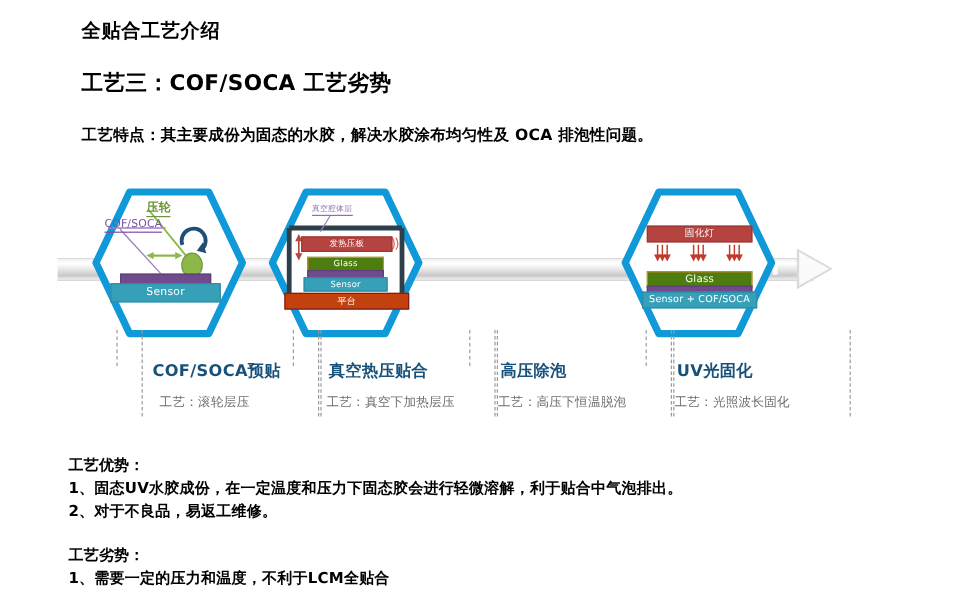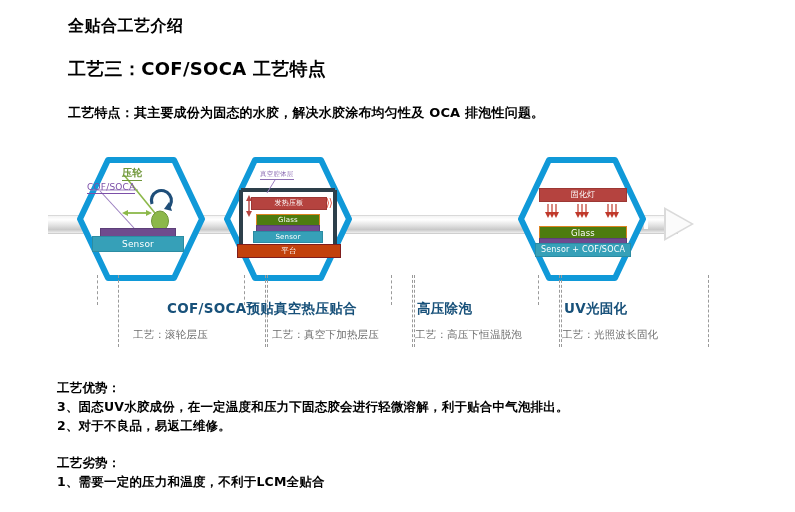--- a/index.html
+++ b/index.html
@@ -183,21 +183,21 @@
     letter-spacing: .2px;
   }
   .block.adv { top: 378px; }
   .block.dis { top: 453px; }
   .block div { white-space: nowrap; }
 </style>
 </head>
 <body>
 
 <div class="page-title">全贴合工艺介绍</div>
-<div class="sub-title">工艺三：COF/SOCA 工艺特点</div>
+<div class="sub-title">工艺三：COF/SOCA 工艺劣势</div>
 <div class="feature-line">工艺特点：其主要成份为固态的水胶，解决水胶涂布均匀性及 OCA 排泡性问题。</div>
 
 <div class="diagram">
 
   <div class="ribbon"></div>
   <div class="ribbon-dash" style="left:612px;width:10px;"></div>
   <div class="ribbon-dash" style="left:630px;width:6px;"></div>
   <div class="ribbon-dash" style="left:644px;width:4px;"></div>
   <div class="ribbon-arrow"></div>
   <div class="ribbon-arrow-in"></div>
@@ -301,35 +301,35 @@
   <div class="step-tick" style="left:97px;"></div>
   <div class="step-tick" style="left:244px;"></div>
   <div class="step-tick" style="left:391px;"></div>
   <div class="step-tick" style="left:538px;"></div>
 
   <div class="step-box" style="left:118px;"></div>
   <div class="step-box" style="left:265px;"></div>
   <div class="step-box" style="left:412px;"></div>
   <div class="step-box" style="left:559px;"></div>
 
-  <div class="step-name" style="left:127px;margin-left:40px;">COF/SOCA预贴</div>
+  <div class="step-name" style="left:127px;">COF/SOCA预贴</div>
   <div class="step-desc" style="left:133px;">工艺：滚轮层压</div>
 
   <div class="step-name" style="left:274px;">真空热压贴合</div>
   <div class="step-desc" style="left:272px;">工艺：真空下加热层压</div>
 
   <div class="step-name" style="left:417px;">高压除泡</div>
   <div class="step-desc" style="left:415px;">工艺：高压下恒温脱泡</div>
 
   <div class="step-name" style="left:564px;">UV光固化</div>
   <div class="step-desc" style="left:562px;">工艺：光照波长固化</div>
 </div>
 
 <div class="block adv">
   <div>工艺优势：</div>
-  <div>3、固态UV水胶成份，在一定温度和压力下固态胶会进行轻微溶解，利于贴合中气泡排出。</div>
+  <div>1、固态UV水胶成份，在一定温度和压力下固态胶会进行轻微溶解，利于贴合中气泡排出。</div>
   <div>2、对于不良品，易返工维修。</div>
 </div>
 
 <div class="block dis">
   <div>工艺劣势：</div>
   <div>1、需要一定的压力和温度，不利于LCM全贴合</div>
 </div>
 
 </body></html>

